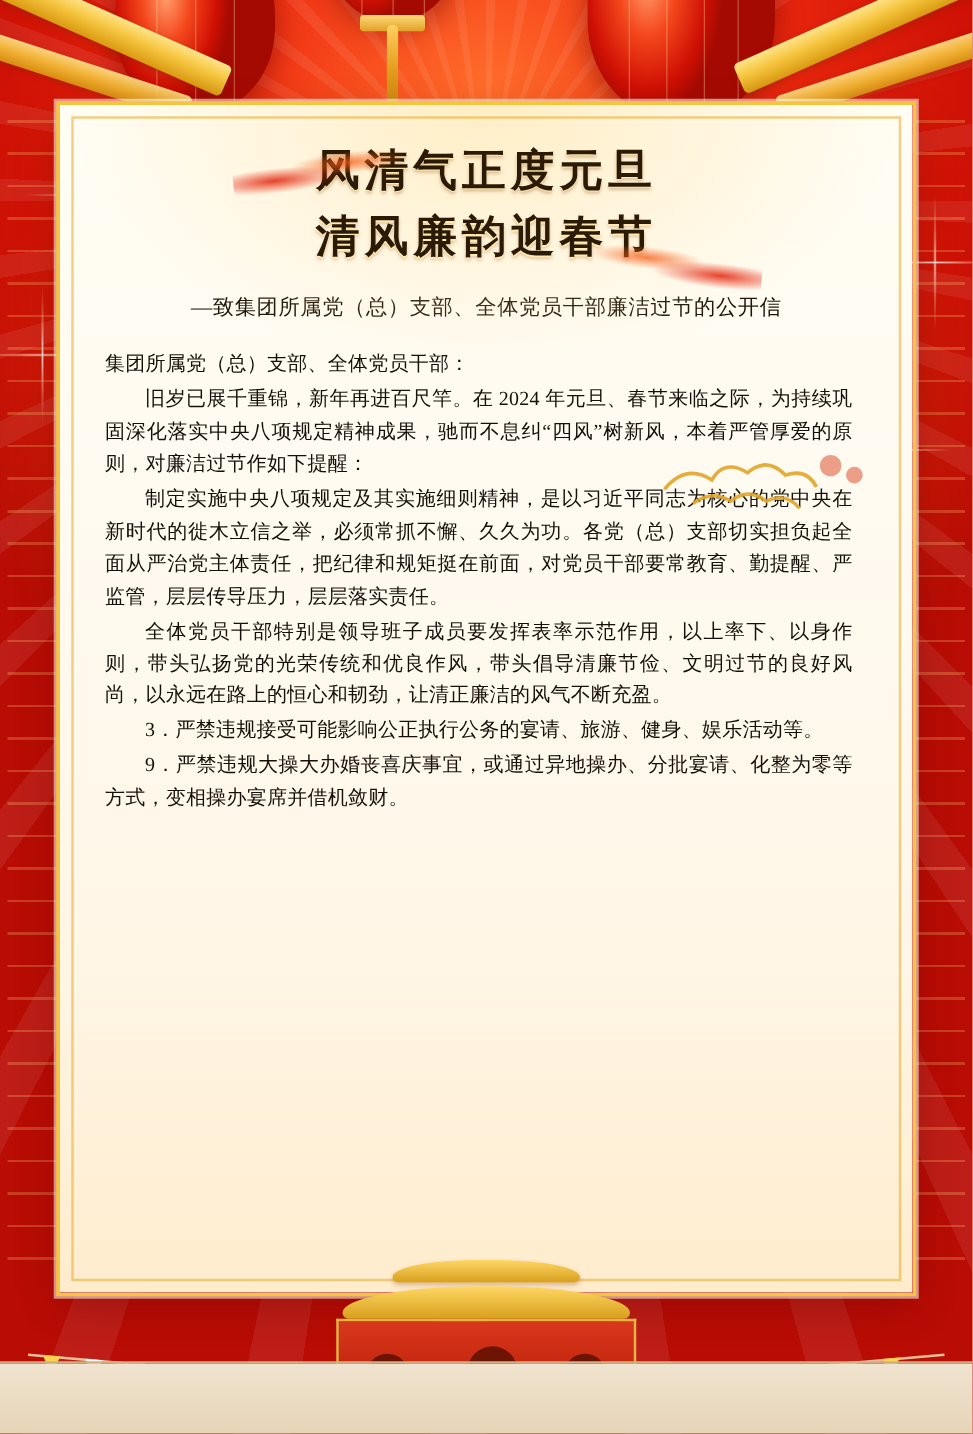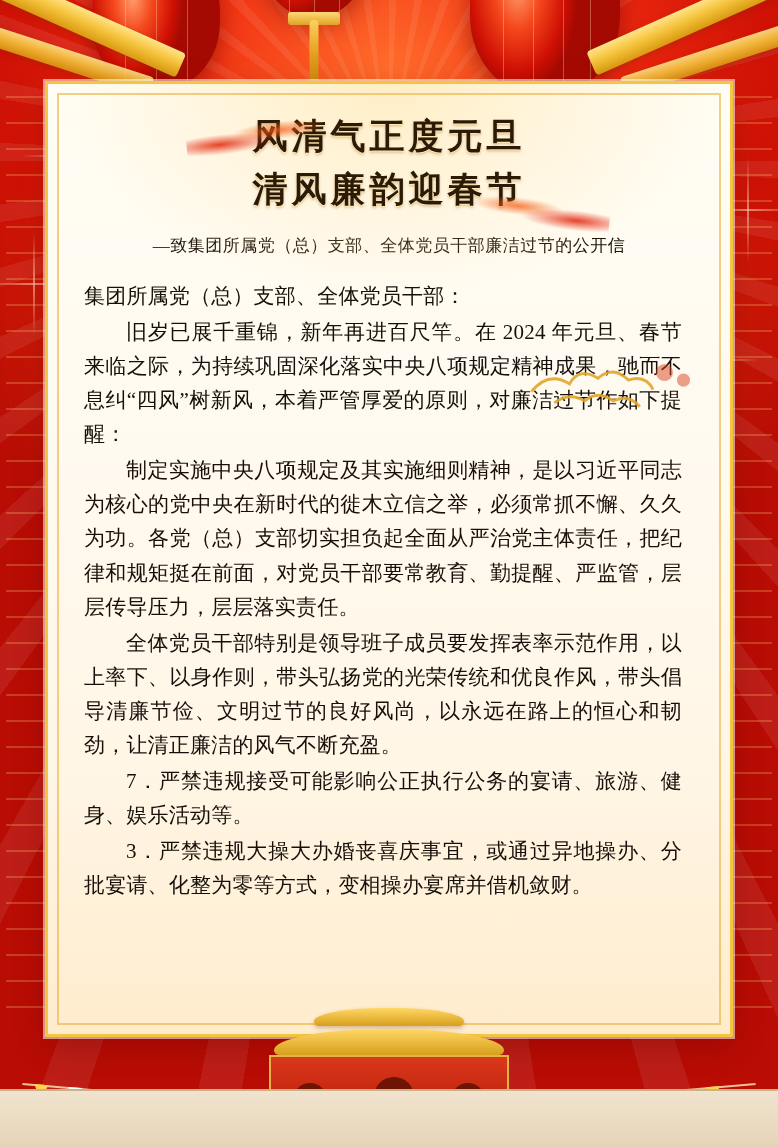--- a/index.html
+++ b/index.html
@@ -176,21 +176,21 @@
     font-size: 17px;
     color: #1d1205;
     letter-spacing: .5px;
   }
 
   
   .body {
     position: relative;
     padding: 22px 48px 0 36px;
     color: #17100a;
-    font-size: 21px;
+    font-size: 16px;
     line-height: 1.62;
     text-align: justify;
     letter-spacing: .2px;
   }
   .body p {
     margin: 0 0 2px;
     text-indent: 2em;
   }
   .body p.no-indent {
     text-indent: 0;
@@ -361,22 +361,22 @@
         <g fill="#d8431a" opacity=".55">
           <circle cx="150" cy="20" r="9"></circle>
           <circle cx="170" cy="28" r="7"></circle>
         </g>
       </svg>
 
       <p class="no-indent">集团所属党（总）支部、全体党员干部：</p>
       <p>旧岁已展千重锦，新年再进百尺竿。在 2024 年元旦、春节来临之际，为持续巩固深化落实中央八项规定精神成果，驰而不息纠“四风”树新风，本着严管厚爱的原则，对廉洁过节作如下提醒：</p>
       <p>制定实施中央八项规定及其实施细则精神，是以习近平同志为核心的党中央在新时代的徙木立信之举，必须常抓不懈、久久为功。各党（总）支部切实担负起全面从严治党主体责任，把纪律和规矩挺在前面，对党员干部要常教育、勤提醒、严监管，层层传导压力，层层落实责任。</p>
       <p>全体党员干部特别是领导班子成员要发挥表率示范作用，以上率下、以身作则，带头弘扬党的光荣传统和优良作风，带头倡导清廉节俭、文明过节的良好风尚，以永远在路上的恒心和韧劲，让清正廉洁的风气不断充盈。</p>
-      <p>7．严禁违规接受可能影响公正执行公务的宴请、旅游、健身、娱乐活动等。</p>
-      <p>3．严禁违规大操大办婚丧喜庆事宜，或通过异地操办、分批宴请、化整为零等方式，变相操办宴席并借机敛财。</p>
+      <p>3．严禁违规接受可能影响公正执行公务的宴请、旅游、健身、娱乐活动等。</p>
+      <p>9．严禁违规大操大办婚丧喜庆事宜，或通过异地操办、分批宴请、化整为零等方式，变相操办宴席并借机敛财。</p>
     </div>
   </div>
 
   <div class="bottom">
     <div class="flag-line left">
       <div class="flag" style="left:12px"></div>
       <div class="flag b" style="left:46px"></div>
       <div class="flag c" style="left:80px"></div>
       <div class="flag" style="left:114px"></div>
       <div class="flag b" style="left:148px"></div>

